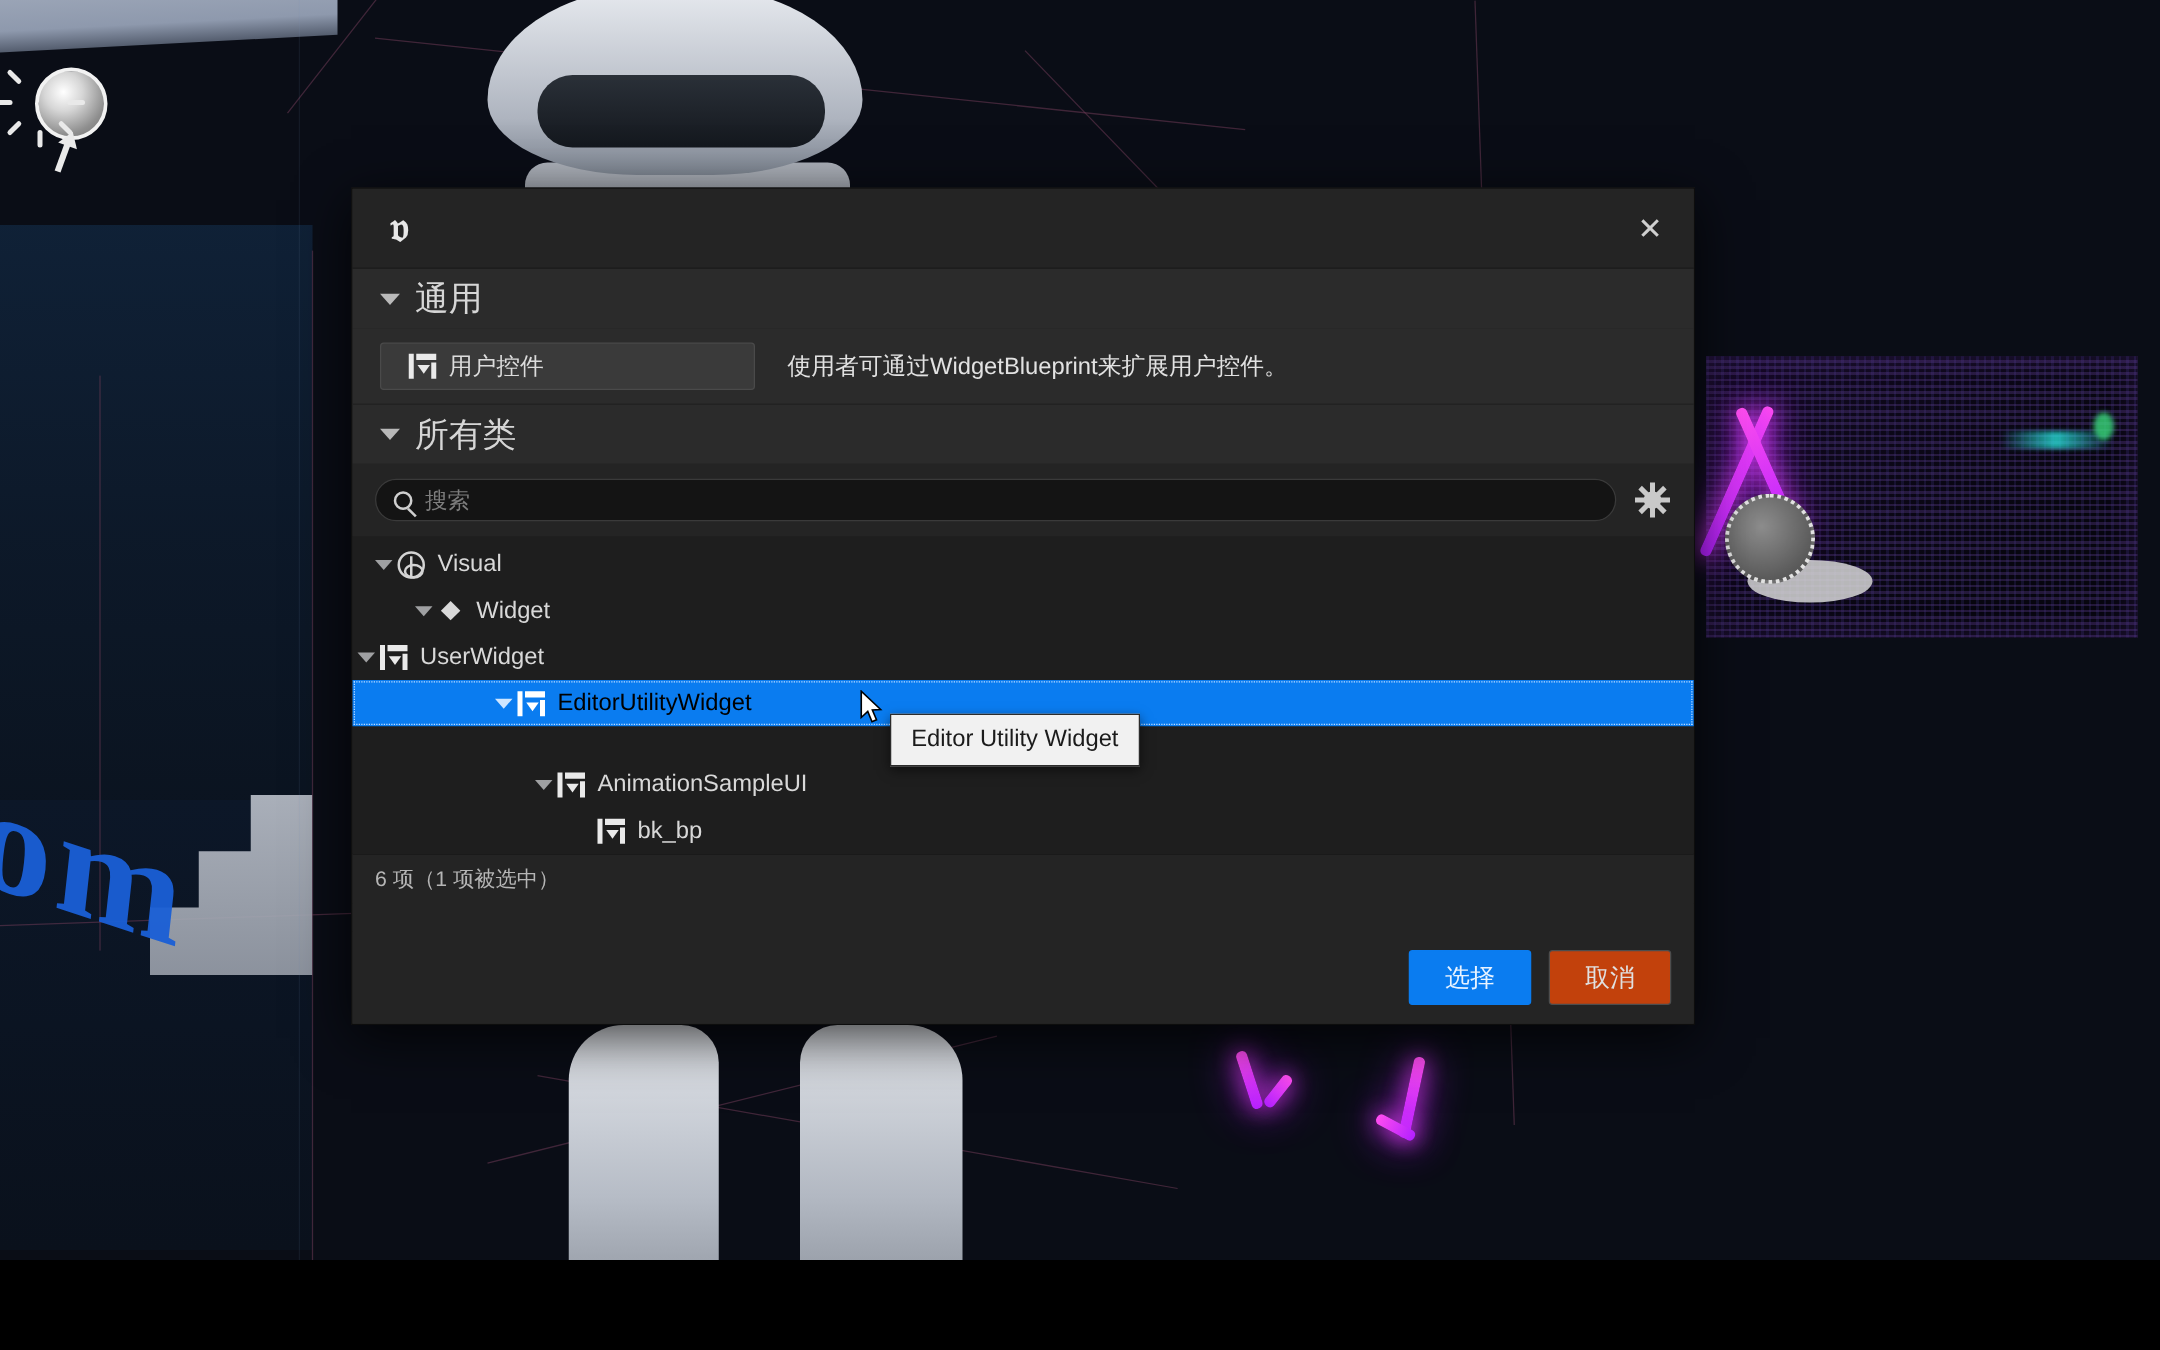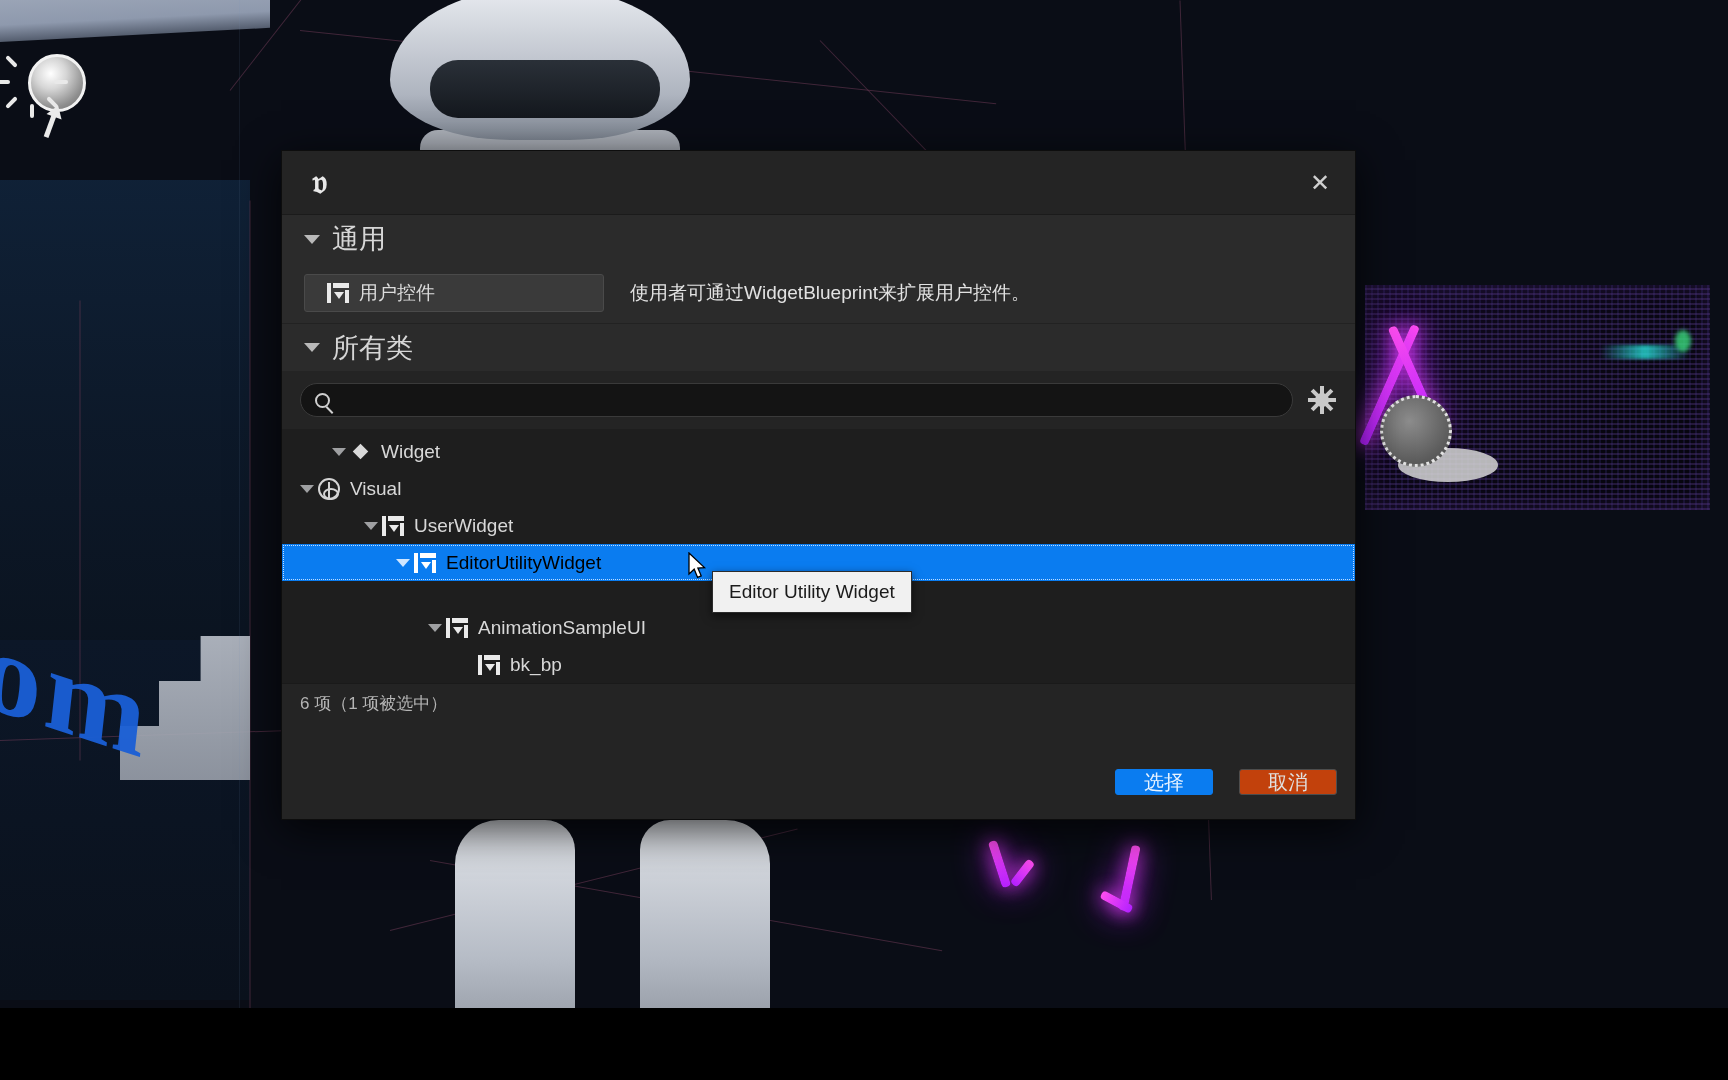--- a/index.html
+++ b/index.html
@@ -307,25 +307,24 @@
     border-top: 1px solid #1a1a1a;
   }
   #filler { flex: 1; background: #242424; }
   #footer {
     height: 74px; flex: 0 0 74px;
     background: #242424;
     display: flex; align-items: center; justify-content: flex-end;
     gap: 14px; padding-right: 18px;
   }
   .btn {
-    height: 26px; min-width: 98px; padding: 0 22px;
+    height: 44px; min-width: 98px; padding: 0 22px;
     display: flex; align-items: center; justify-content: center;
     font-size: 20px; border-radius: 3px; cursor: pointer;
     font-family: "Liberation Sans", sans-serif;
-    margin-left: 12px;
   }
   .btn.primary { background: #0a7cf0; color: #e8f3ff; border: 1px solid #0a7cf0; }
   .btn.secondary { background: #c2410c; color: #e0e0e0; border: 1px solid #4d4d4d; }
 
   
   #tooltip {
     position: absolute; left: 712px; top: 571px;
     background: #f1f1f1; border: 1px solid #2c2c2c;
     padding: 9px 16px; color: #1b1b1b; font-size: 19px;
     box-shadow: 0 3px 9px rgba(0,0,0,.55);
@@ -421,46 +420,47 @@
   </div>
 
   <div class="section-head" id="allclasses-head">
     <span class="caret"></span>
     <span>所有类</span>
   </div>
 
   <div id="search-row">
     <div id="search-box">
       <span class="mag"></span>
+      <input id="search-input" type="text" placeholder="搜索" style="">
     </div>
     <div id="gear-btn">
       <span class="g-t" style="transform:rotate(0deg)"></span>
       <span class="g-t" style="transform:rotate(45deg)"></span>
       <span class="g-t" style="transform:rotate(90deg)"></span>
       <span class="g-t" style="transform:rotate(135deg)"></span>
       <span class="g-core"></span>
     </div>
   </div>
 
   <div id="tree">
+      <div class="row" style="padding-left: 14px;">
+        <span class="twisty">
+          <span class="caret small"></span>
+        </span>
+        <span class="visual-icon"></span>
+        <span class="lbl">Visual</span>
+      </div>
       <div class="row" style="padding-left: 46px;">
         <span class="twisty">
           <span class="caret small"></span>
         </span>
         <span class="diamond"></span>
         <span class="lbl">Widget</span>
       </div>
-      <div class="row" style="padding-left: 14px;">
-        <span class="twisty">
-          <span class="caret small"></span>
-        </span>
-        <span class="visual-icon"></span>
-        <span class="lbl">Visual</span>
-      </div>
-      <div class="row" style="padding-left: 78px;">
+      <div class="row" style="">
         <span class="twisty">
           <span class="caret small"></span>
         </span>
         <span class="wicon">
           <span class="bar-l"></span>
           <span class="bar-t"></span>
           <span class="bar-r"></span>
           <span class="tri"></span>
         </span>
         <span class="lbl">UserWidget</span>

